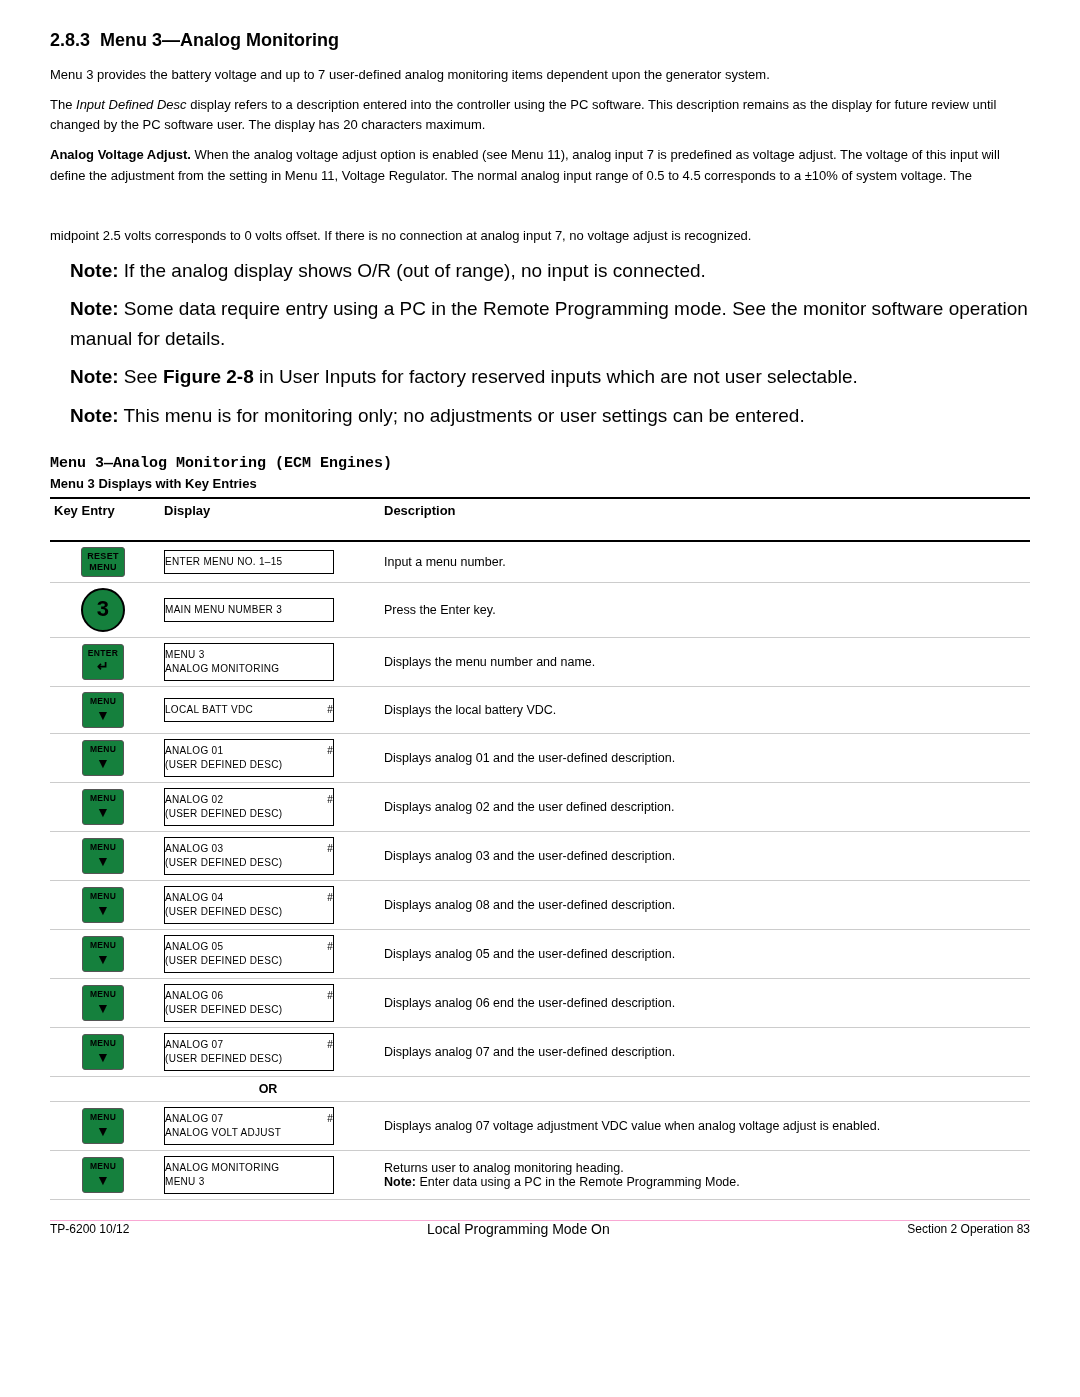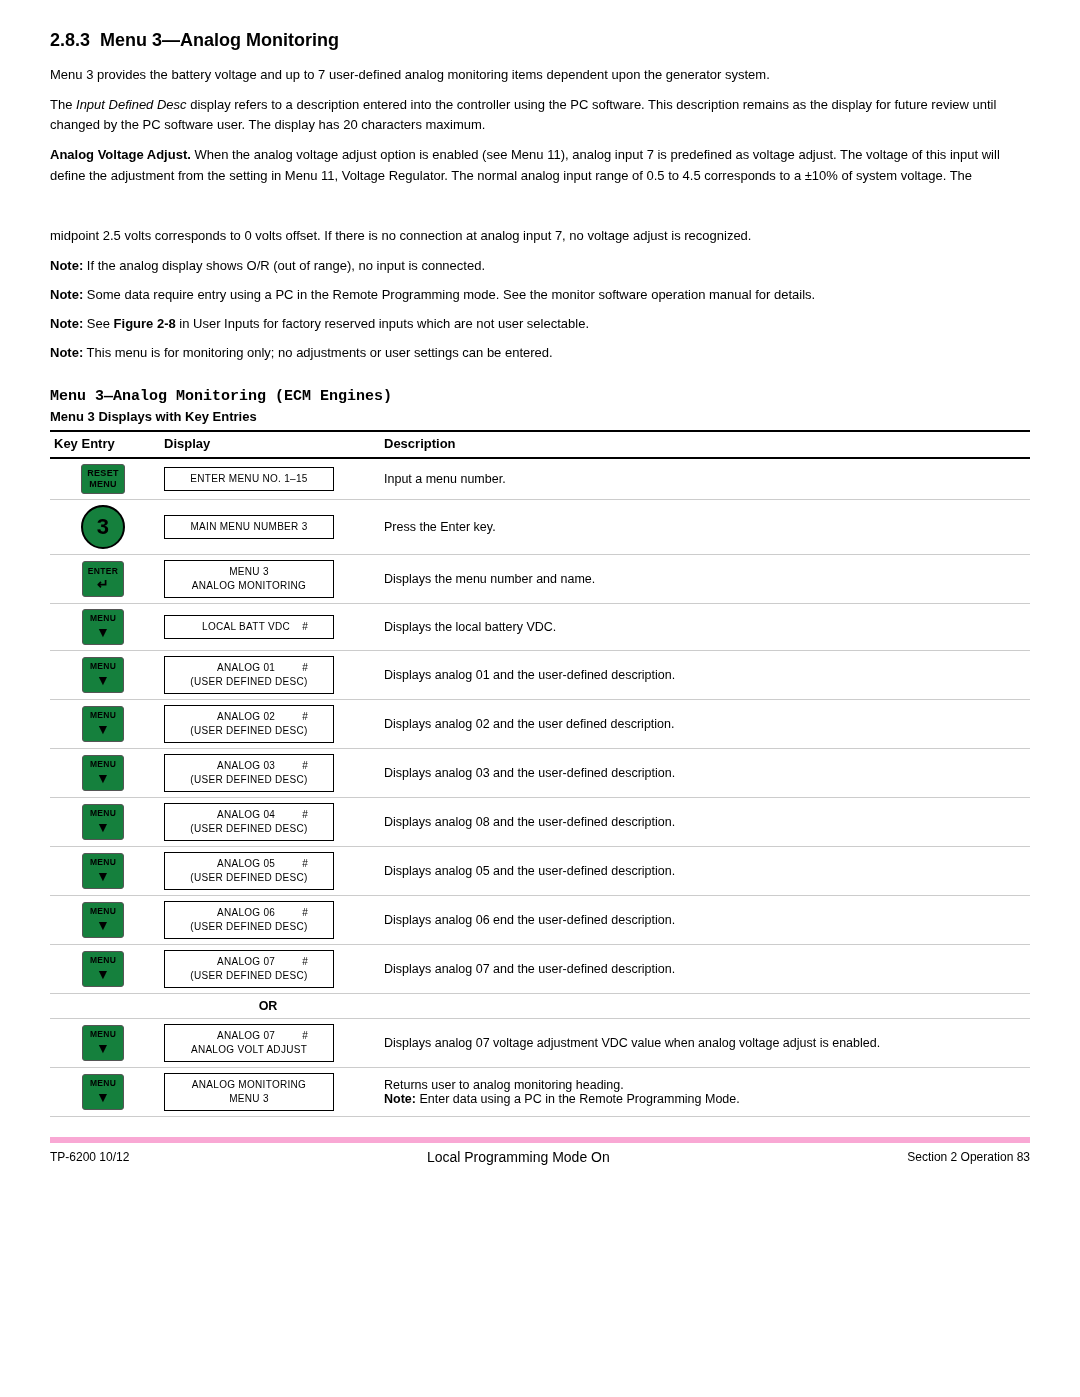--- a/index.html
+++ b/index.html
@@ -26,22 +26,23 @@
     .two-col .col {
       flex: 1;
       font-size: 13px;
       line-height: 1.55;
     }
     .two-col .col p {
       margin-bottom: 10px;
     }
     .note-block {
       margin-bottom: 9px;
-      font-size: 13px;
+      font-size: 19px;
       line-height: 1.55;
+      margin-left: 20px;
     }
     .note-block .note-label {
       font-weight: bold;
     }
     h2.sub-title {
       font-size: 15px;
       font-weight: bold;
       margin-bottom: 4px;
       margin-top: 12px;
       font-family: Liberation Mono, monospace;
@@ -57,21 +58,21 @@
       border-collapse: collapse;
       margin-top: 4px;
     }
     .menu-table thead tr {
       border-top: 2px solid #000;
       border-bottom: 2px solid #000;
     }
     .menu-table thead th {
       font-weight: bold;
       font-size: 13px;
-      padding: 4px 8px 6px 4px;
+      padding: 4px 8px 22px 4px;
       text-align: left;
     }
     .menu-table thead th:first-child {
       width: 110px;
     }
     .menu-table thead th:nth-child(2) {
       width: 220px;
     }
     .menu-table tbody tr {
       border-bottom: 1px solid #ccc;
@@ -126,23 +127,23 @@
       min-height: 32px;
     }
     .arrow-down {
       font-size: 14px;
       display: block;
       margin-top: 1px;
     }
     
     .display-box {
       border: 1px solid #000;
-      padding: 4px 25px;
+      padding: 4px 0;
       font-size: 10px;
-      text-align: center;
+      text-align: left;
       min-width: 170px;
       max-width: 200px;
       text-transform: uppercase;
       letter-spacing: 0.3px;
       line-height: 1.4;
       display: inline-block;
     }
     .display-box .hash {
       float: right;
     }
@@ -150,23 +151,22 @@
       text-align: center;
       font-weight: bold;
       font-size: 13px;
       padding: 4px 0;
     }
     
     .page-footer {
       display: flex;
       justify-content: space-between;
       align-items: center;
-      border-top: 6px solid #f9a8d4;
+      border-top: 1px solid #f9a8d4;
       margin-top: 20px;
-      padding-top: 6px;
       font-size: 12px;
     }
     .page-footer .footer-center {
       font-weight: normal;
       font-size: 14px;
       text-align: center;
     }
   </style>
 </head>
 <body>

